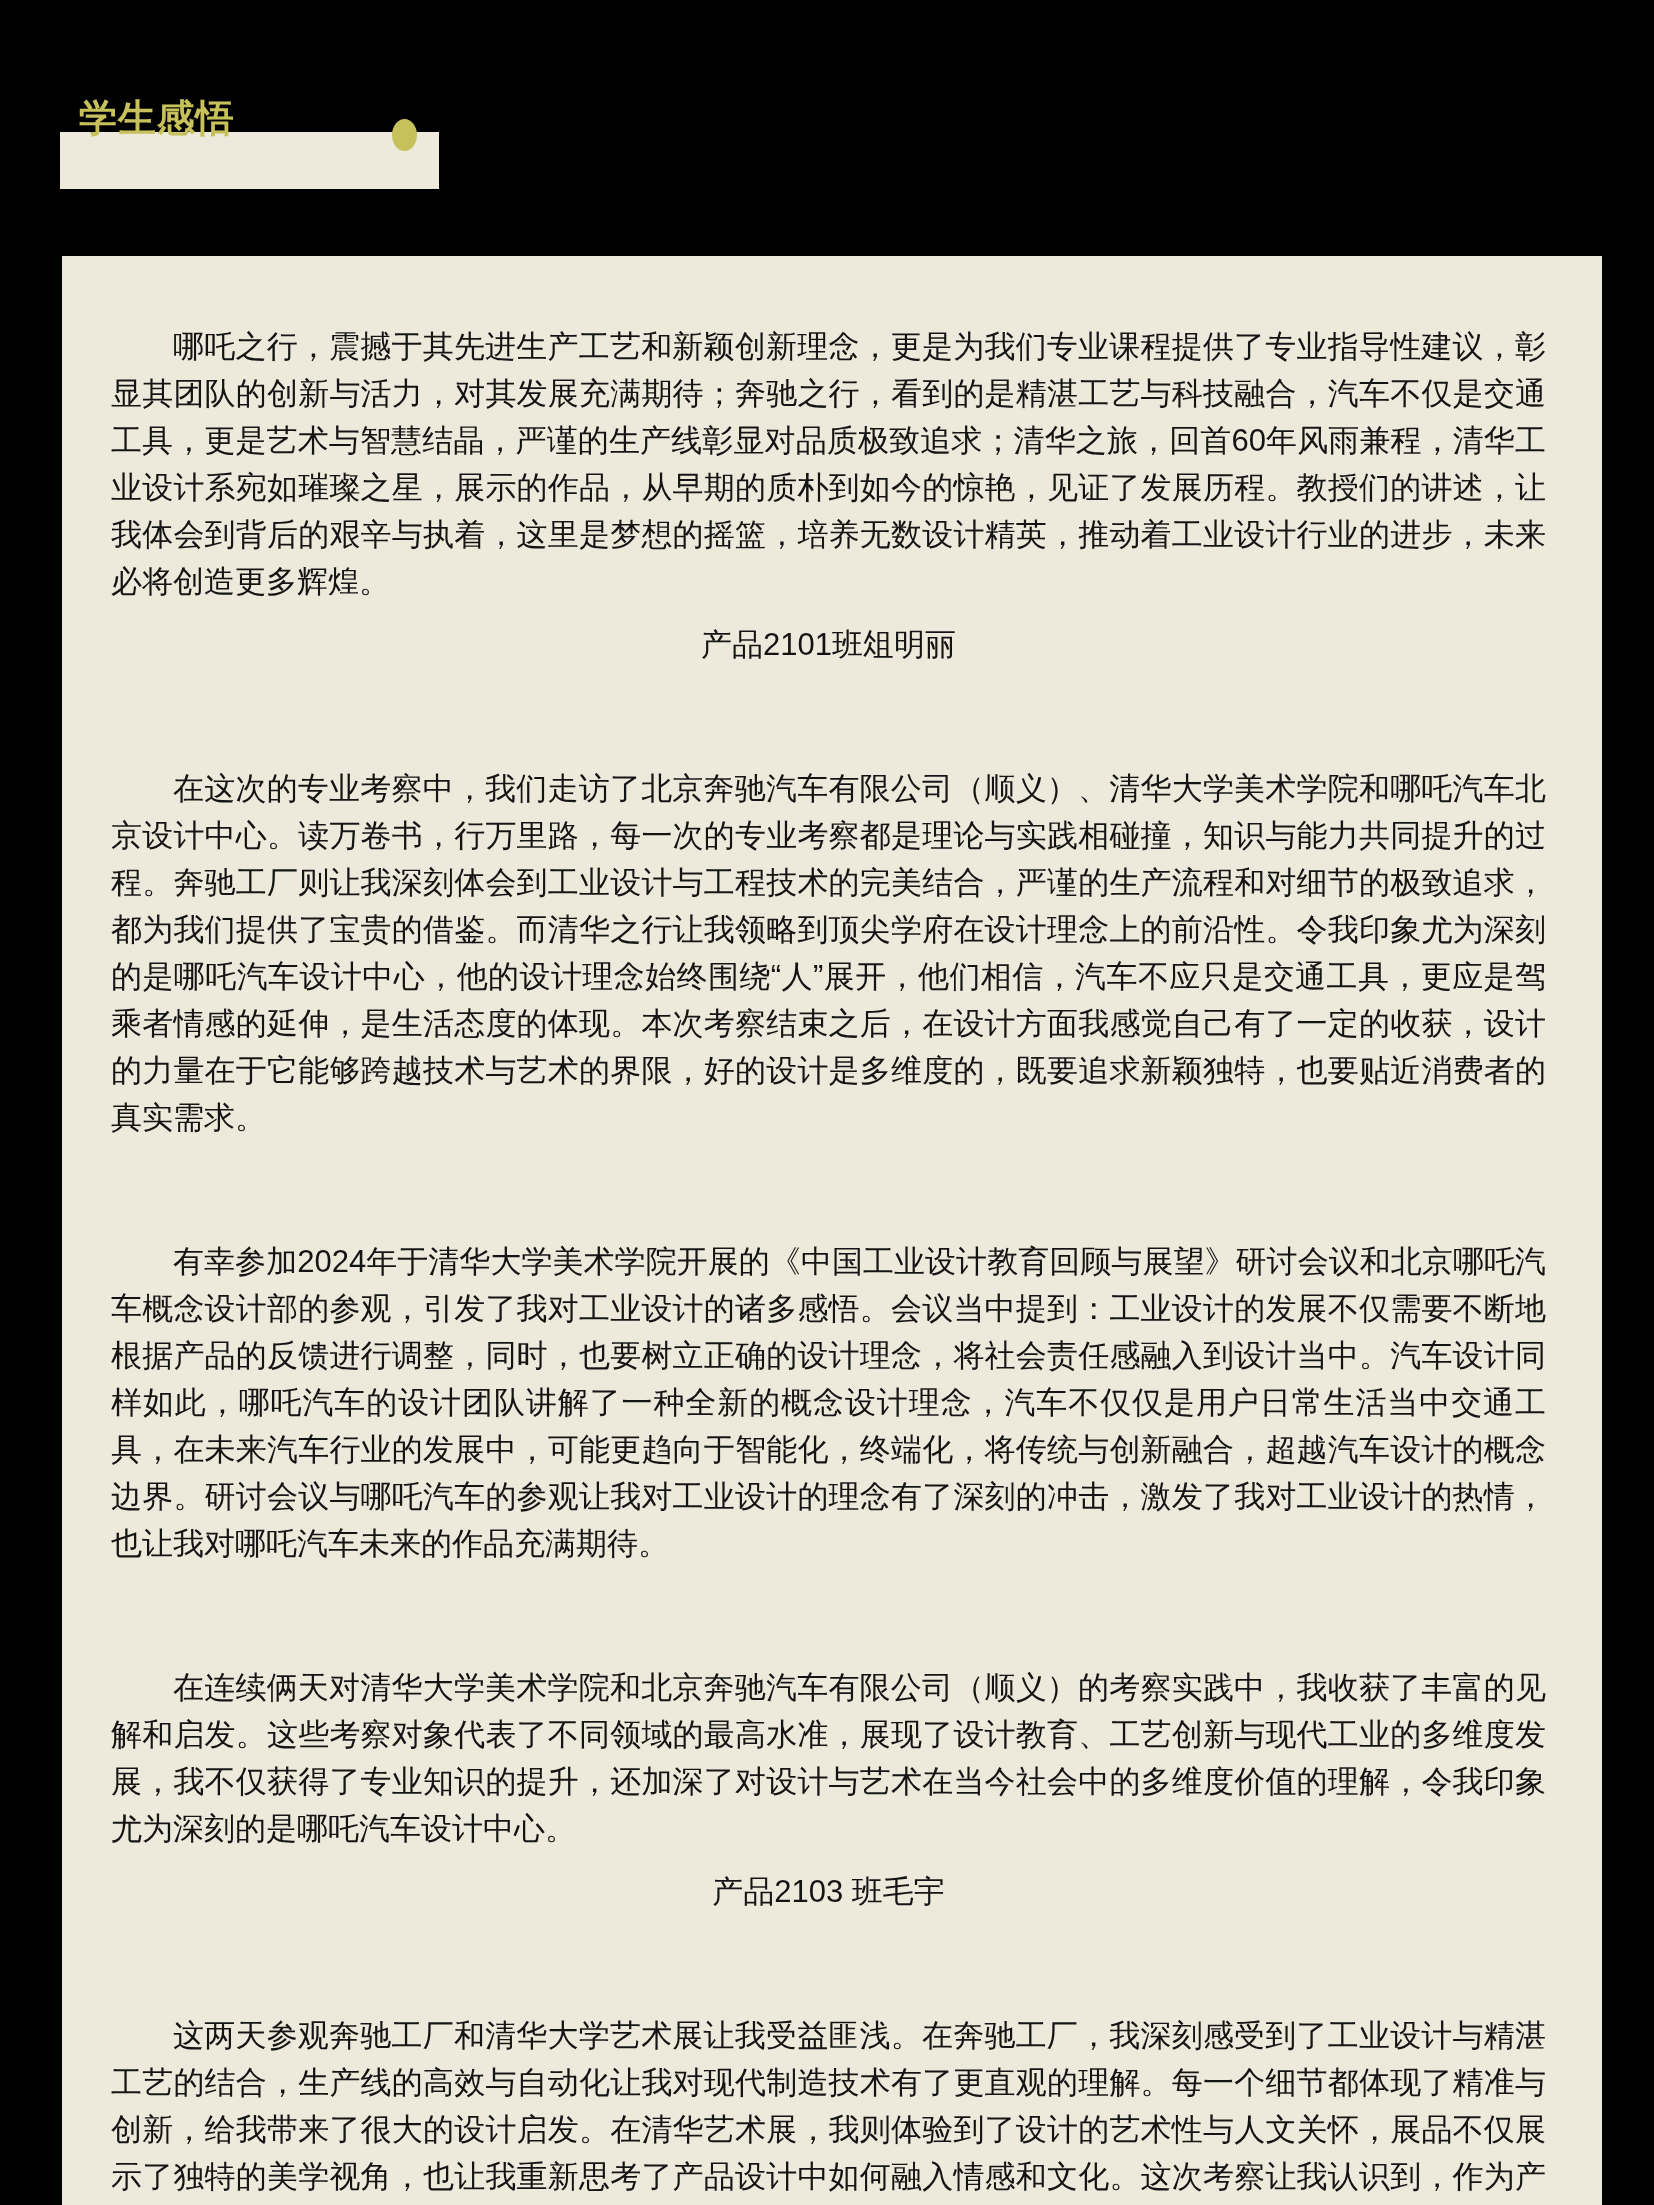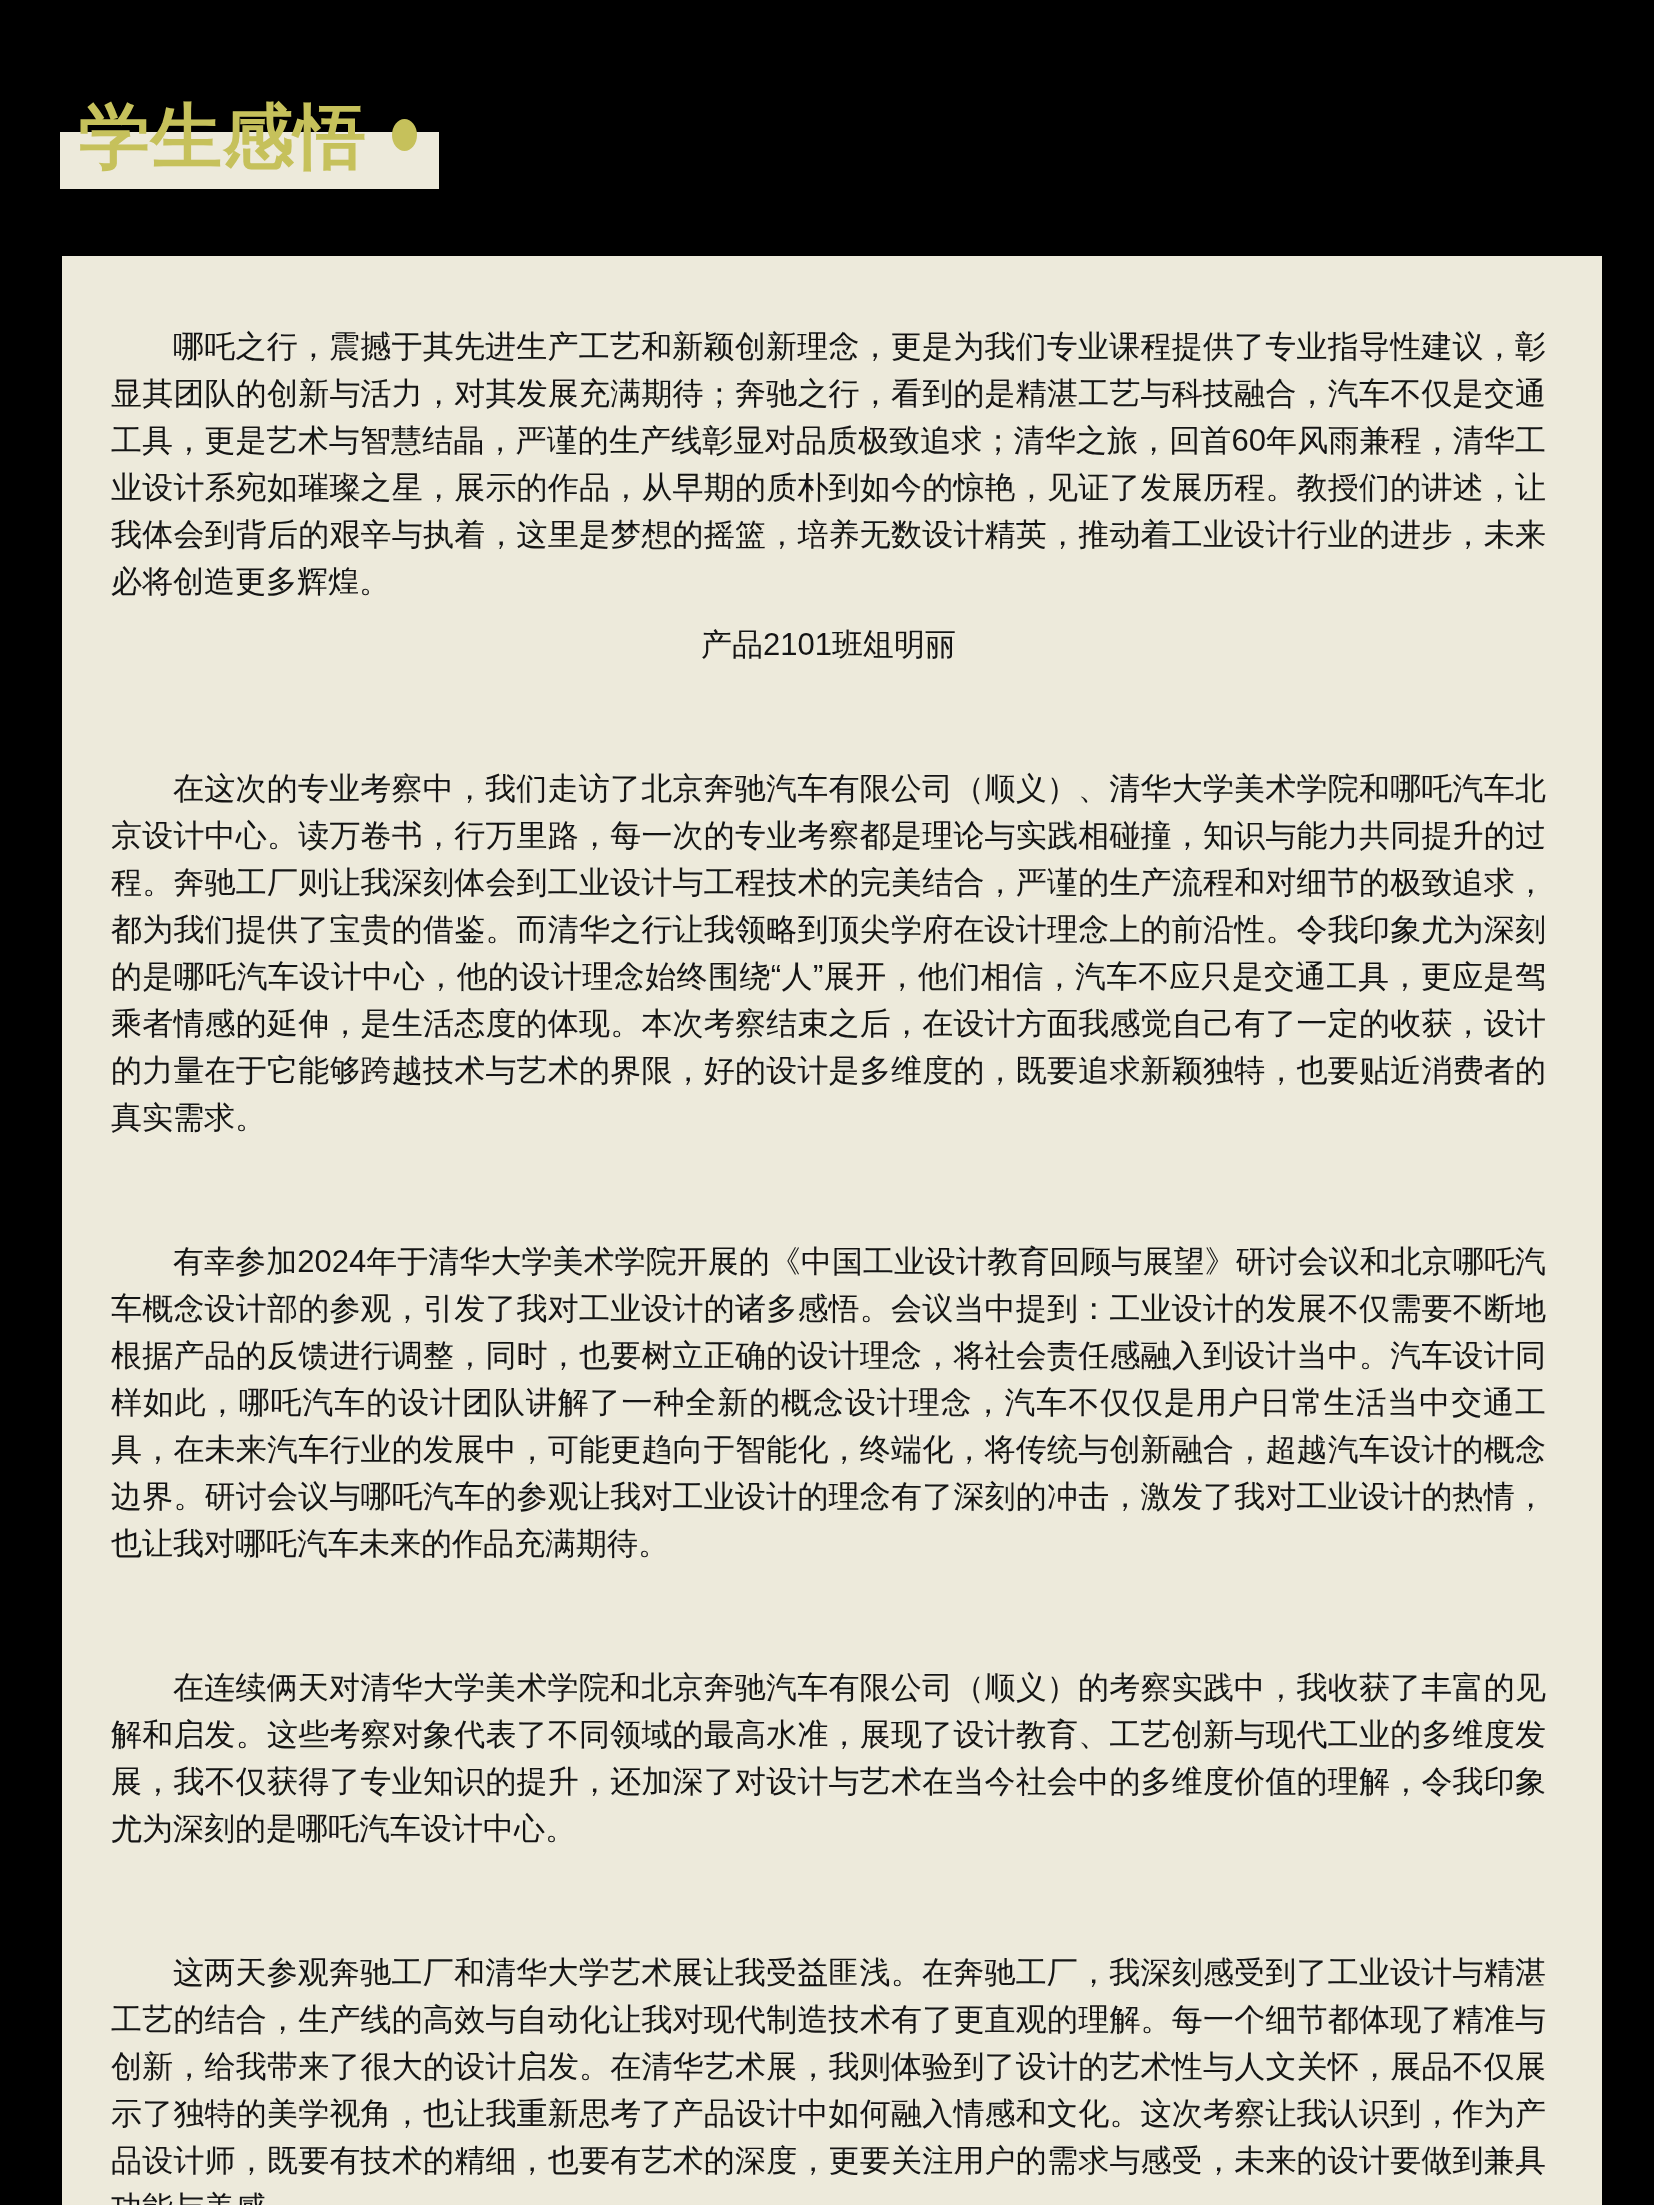--- a/index.html
+++ b/index.html
@@ -9,21 +9,21 @@
   }
   .page{position:absolute;inset:0;background:#000000;}
 
   
   .title-strip{
     position:absolute;left:60px;top:132px;width:379px;height:57px;
     background:#EDEADB;
   }
   .page-title{
     position:absolute;left:79px;top:98px;
-    font-size:71px;font-weight:900;letter-spacing:0.9px;
+    font-size:38px;font-weight:900;letter-spacing:0.9px;
     color:#C6C15B;line-height:1.1;white-space:nowrap;
   }
   .accent-dot{
     position:absolute;left:392px;top:119px;width:25px;height:32px;
     background:#C6C15B;border-radius:50%;
   }
 
   
   .content-panel{
     position:absolute;left:62px;top:256px;width:1540px;height:2581px;
@@ -66,20 +66,21 @@
     <div class="reflection">
       <p class="reflection-text">在这次的专业考察中，我们走访了北京奔驰汽车有限公司（顺义）、清华大学美术学院和哪吒汽车北京设计中心。读万卷书，行万里路，每一次的专业考察都是理论与实践相碰撞，知识与能力共同提升的过程。奔驰工厂则让我深刻体会到工业设计与工程技术的完美结合，严谨的生产流程和对细节的极致追求，都为我们提供了宝贵的借鉴。而清华之行让我领略到顶尖学府在设计理念上的前沿性。令我印象尤为深刻的是哪吒汽车设计中心，他的设计理念始终围绕“人”展开，他们相信，汽车不应只是交通工具，更应是驾乘者情感的延伸，是生活态度的体现。本次考察结束之后，在设计方面我感觉自己有了一定的收获，设计的力量在于它能够跨越技术与艺术的界限，好的设计是多维度的，既要追求新颖独特，也要贴近消费者的真实需求。</p>
     </div>
 
     <div class="reflection">
       <p class="reflection-text">有幸参加2024年于清华大学美术学院开展的《中国工业设计教育回顾与展望》研讨会议和北京哪吒汽车概念设计部的参观，引发了我对工业设计的诸多感悟。会议当中提到：工业设计的发展不仅需要不断地根据产品的反馈进行调整，同时，也要树立正确的设计理念，将社会责任感融入到设计当中。汽车设计同样如此，哪吒汽车的设计团队讲解了一种全新的概念设计理念，汽车不仅仅是用户日常生活当中交通工具，在未来汽车行业的发展中，可能更趋向于智能化，终端化，将传统与创新融合，超越汽车设计的概念边界。研讨会议与哪吒汽车的参观让我对工业设计的理念有了深刻的冲击，激发了我对工业设计的热情，也让我对哪吒汽车未来的作品充满期待。</p>
     </div>
 
     <div class="reflection">
       <p class="reflection-text">在连续俩天对清华大学美术学院和北京奔驰汽车有限公司（顺义）的考察实践中，我收获了丰富的见解和启发。这些考察对象代表了不同领域的最高水准，展现了设计教育、工艺创新与现代工业的多维度发展，我不仅获得了专业知识的提升，还加深了对设计与艺术在当今社会中的多维度价值的理解，令我印象尤为深刻的是哪吒汽车设计中心。</p>
+      <p class="reflection-sign">产品2103 班毛宇</p>
     </div>
 
     <div class="reflection">
       <p class="reflection-text">这两天参观奔驰工厂和清华大学艺术展让我受益匪浅。在奔驰工厂，我深刻感受到了工业设计与精湛工艺的结合，生产线的高效与自动化让我对现代制造技术有了更直观的理解。每一个细节都体现了精准与创新，给我带来了很大的设计启发。在清华艺术展，我则体验到了设计的艺术性与人文关怀，展品不仅展示了独特的美学视角，也让我重新思考了产品设计中如何融入情感和文化。这次考察让我认识到，作为产品设计师，既要有技术的精细，也要有艺术的深度，更要关注用户的需求与感受，未来的设计要做到兼具功能与美感。</p>
 
     </div>
 
   </div>
 </div>
 

